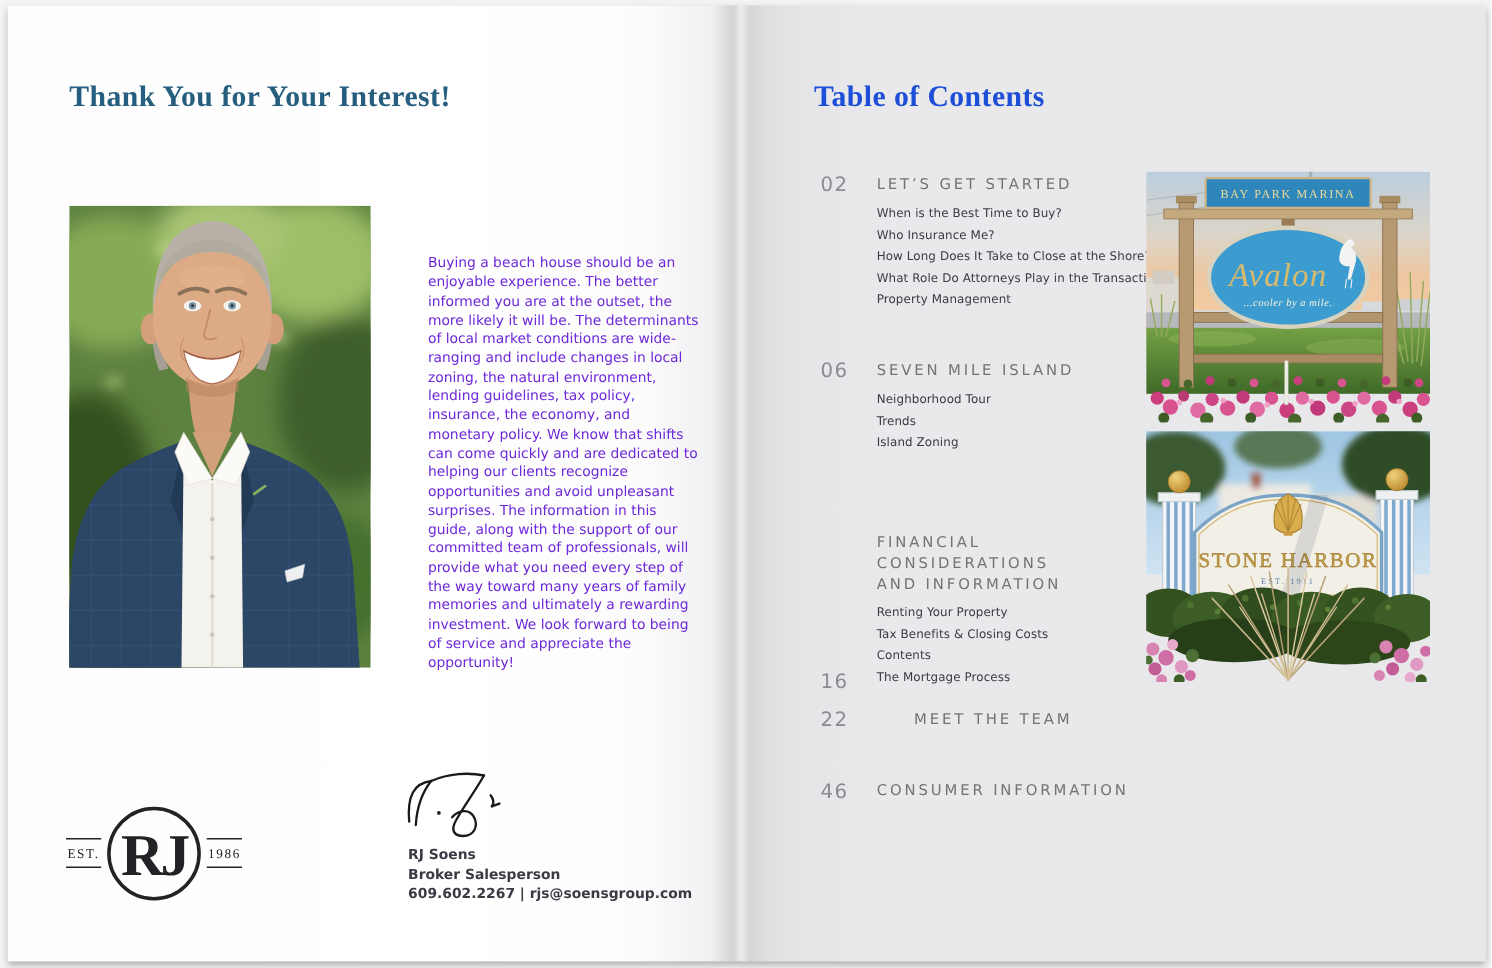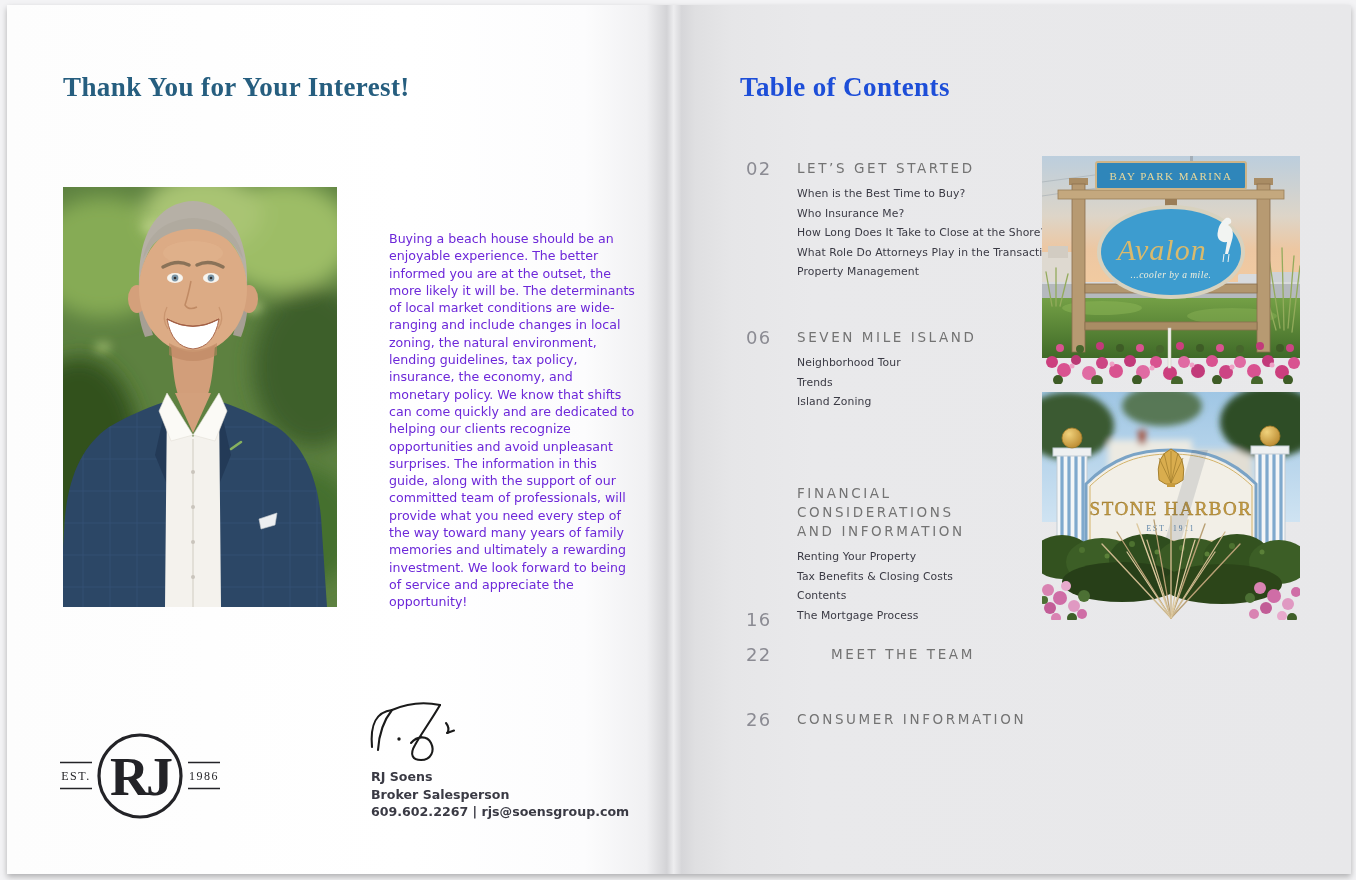--- a/index.html
+++ b/index.html
@@ -197,21 +197,21 @@
     </div>
 
     <div class="toc-sec" style="left:746px;top:645px;gap:34px;">
       <div class="toc-num">22</div>
       <div>
           <div class="toc-head">MEET THE TEAM</div>
         </div>
     </div>
 
     <div class="toc-sec" style="left:746px;top:710px;">
-      <div class="toc-num">26</div>
+      <div class="toc-num">46</div>
       <div>
           <div class="toc-head">CONSUMER INFORMATION</div>
         </div>
     </div>
 
     <div class="photo" style="left:1042px;top:156px;">
       <svg viewBox="0 0 258 228">
         <defs>
           <linearGradient id="avSky" x1="0" y1="0" x2="0" y2="1">
             <stop offset="0" stop-color="#bccedd"></stop>

